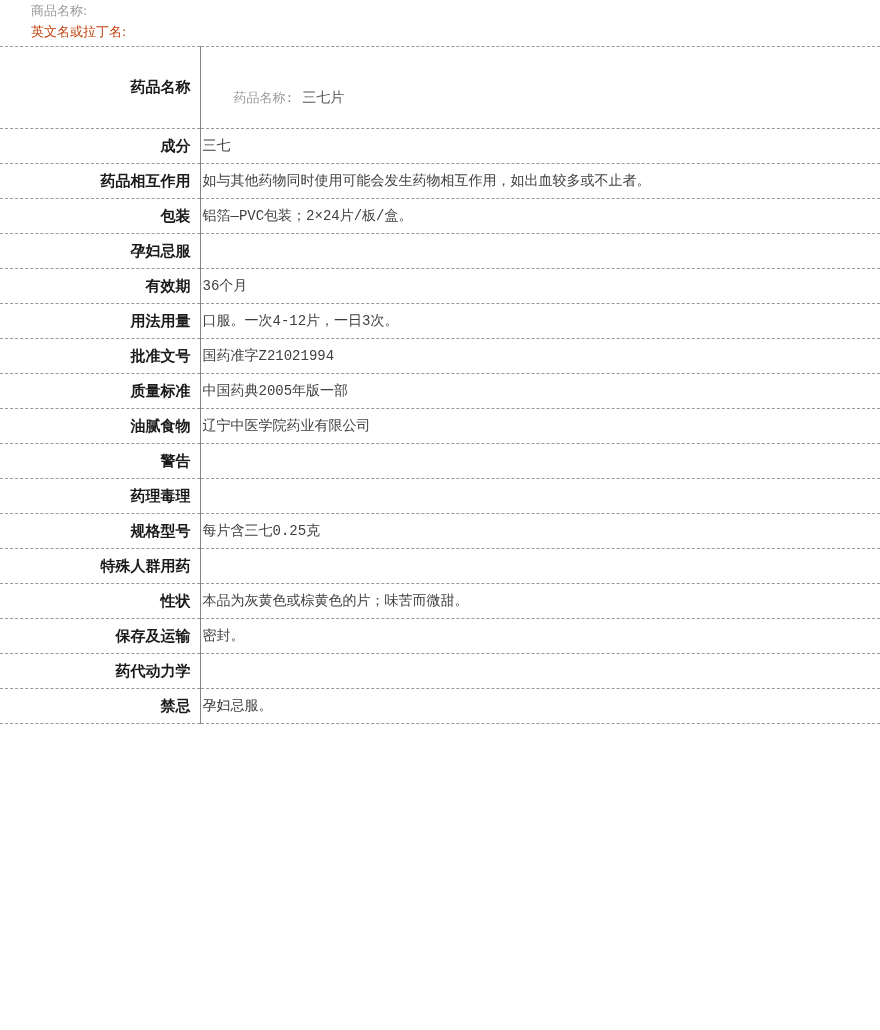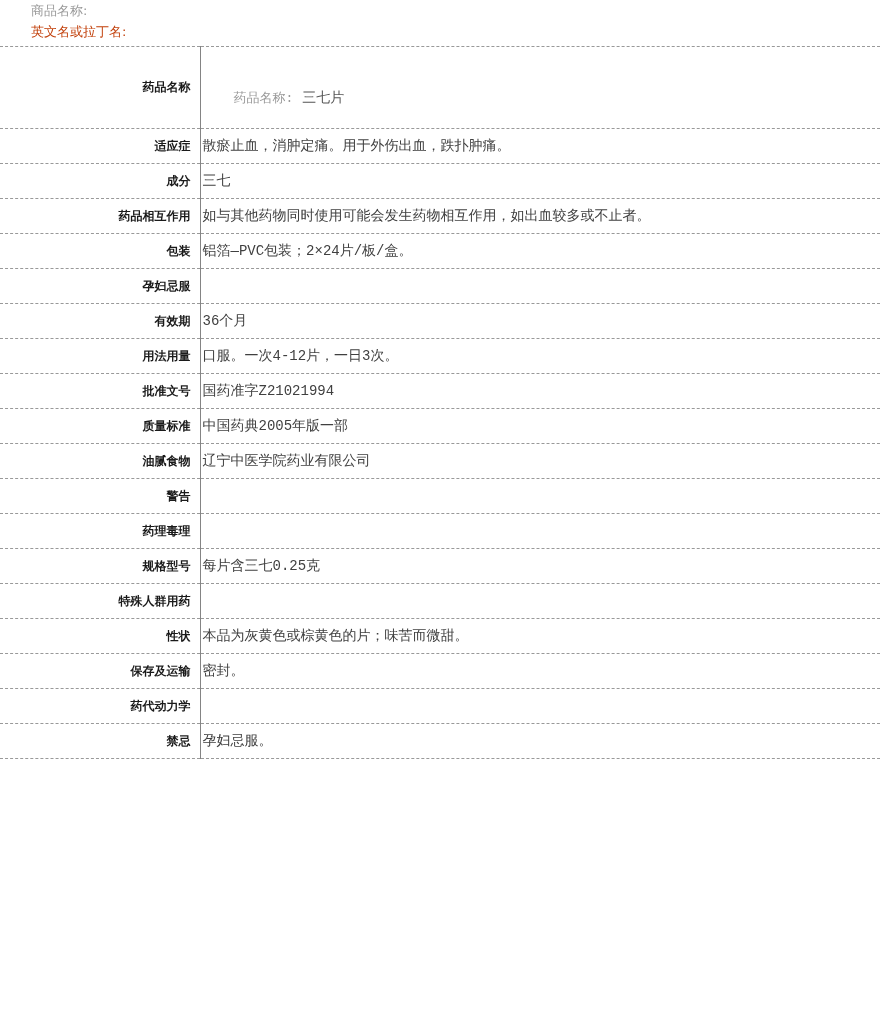--- a/index.html
+++ b/index.html
@@ -25,21 +25,21 @@
   table.drug-table td {
     border-bottom: 1px dashed #999999;
     vertical-align: middle;
   }
   td.label-cell {
     width: 200px;
     border-right: 1px solid #848484;
     text-align: right;
     padding-right: 9px;
     font-weight: bold;
-    font-size: 12px;
+    font-size: 15px;
     color: #1a1a1a;
     box-sizing: border-box;
   }
   td.value-cell {
     padding-left: 2px;
     font-size: 14px;
     color: #404040;
     white-space: pre-line;
     line-height: 22px;
     font-family: Liberation Mono, monospace;
@@ -74,24 +74,20 @@
     <div class="subline"><span class="sub-label light">英文名或拉丁名:</span><span class="sub-value"></span></div>
     <table class="drug-table">
     <tbody>
       <tr class="row-name">
         <td class="label-cell">药品名称</td>
         <td class="value-cell name-cell">
           <div class="subline"><span class="sub-label">药品名称:</span><span class="sub-value">三七片</span></div></td>
 
       </tr>
 
-      <tr class="row-std">
-        <td class="label-cell">适应症</td>
-        <td class="value-cell">散瘀止血，消肿定痛。用于外伤出血，跌扑肿痛。</td>
-      </tr>
       <tr class="row-std">
         <td class="label-cell">成分</td>
         <td class="value-cell">三七</td>
       </tr>
       <tr class="row-std">
         <td class="label-cell">药品相互作用</td>
         <td class="value-cell">如与其他药物同时使用可能会发生药物相互作用，如出血较多或不止者。</td>
       </tr>
       <tr class="row-std">
         <td class="label-cell">包装</td>

